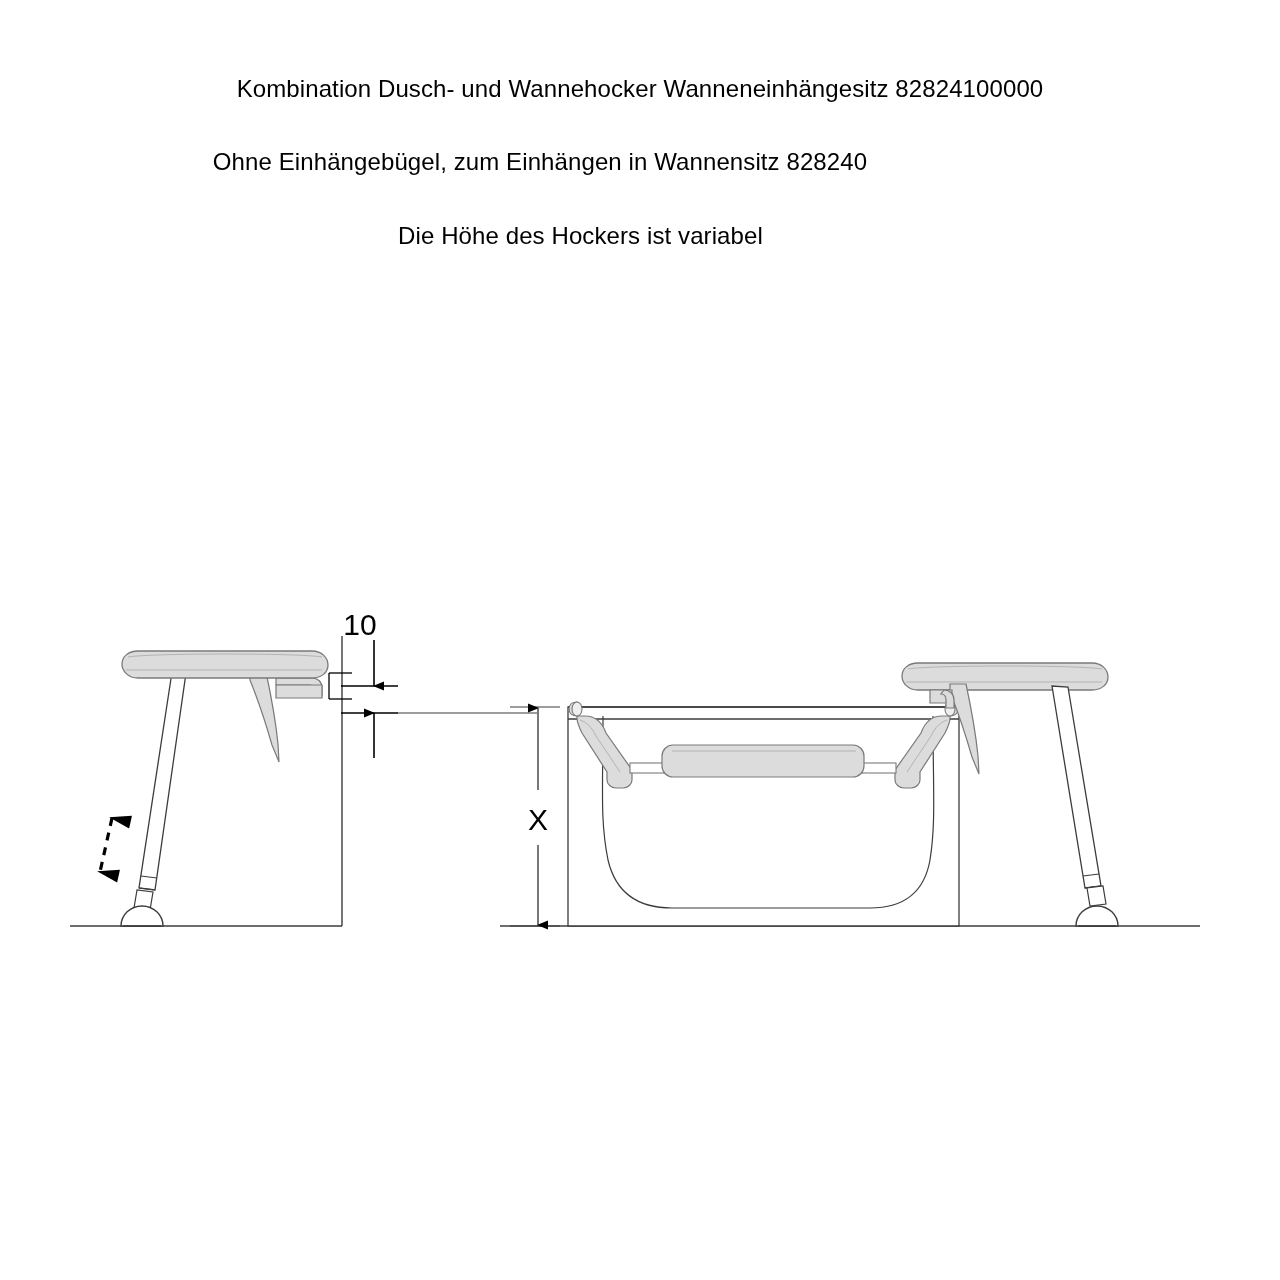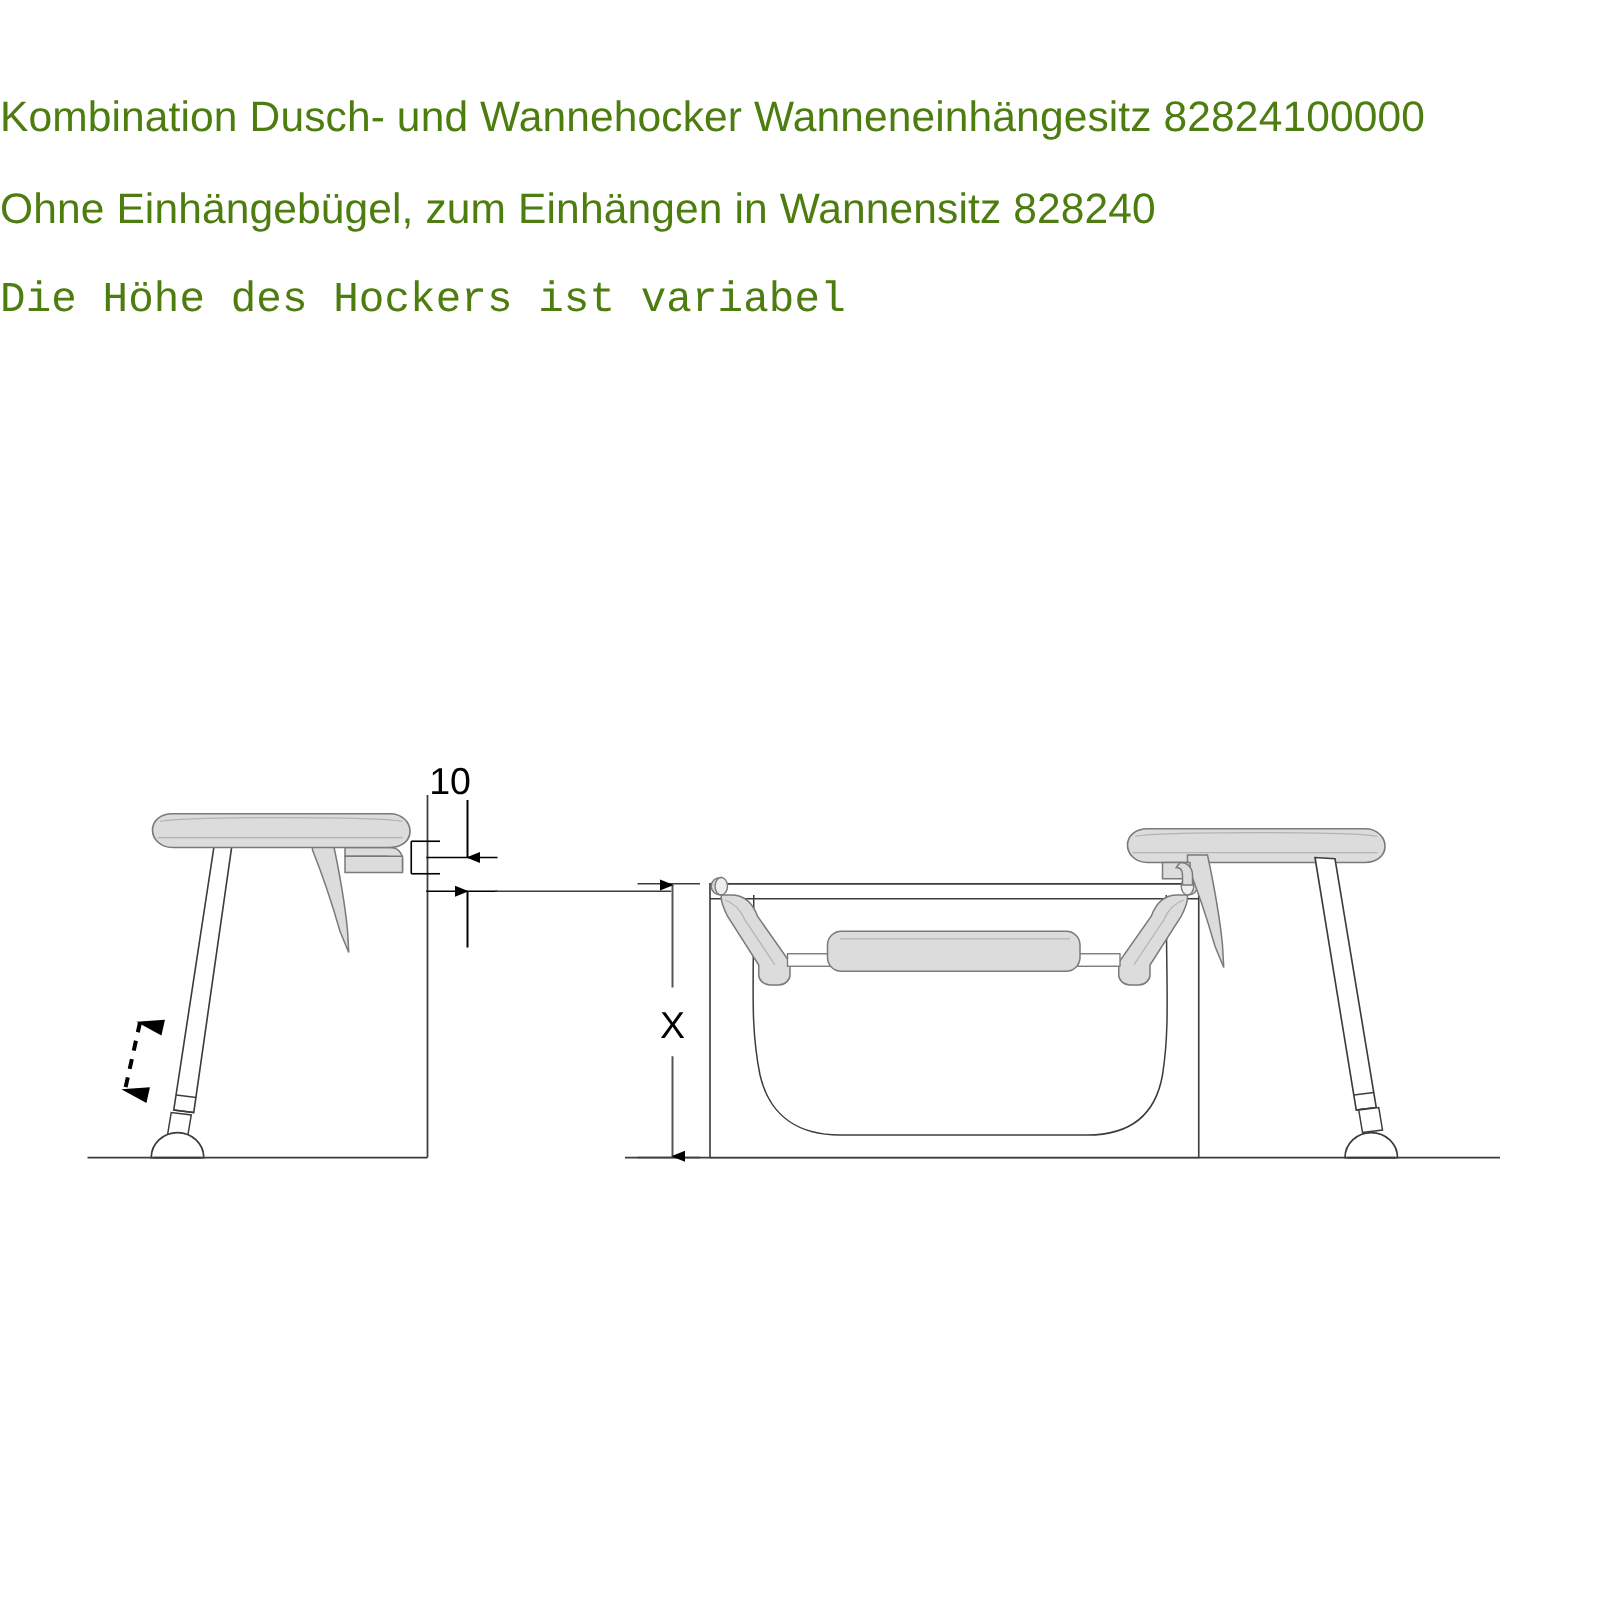--- a/index.html
+++ b/index.html
@@ -20,30 +20,30 @@
     width: 1280px;
     height: 1280px;
   }
   .caption-block {
     position: absolute;
     left: 0;
     top: 0;
     width: 1280px;
   }
   .cap-line {
-    text-align: left;
-    font-size: 34px;
+    text-align: center;
+    font-size: 24px;
     font-weight: 400;
     letter-spacing: 0.1px;
-    color: #4d7c0f;
+    color: #000000;
     white-space: nowrap;
   }
   .cap-1 { position: absolute; top: 75px;  left: 0; width: 1280px; }
   .cap-2 { position: absolute; top: 148px; left: 0; width: 1080px; }
-  .cap-3 { position: absolute; top: 222px; left: 0; width: 1161px; font-family: Liberation Mono, monospace; }
+  .cap-3 { position: absolute; top: 222px; left: 0; width: 1161px; }
 
   #drawing {
     position: absolute;
     left: 0;
     top: 0;
     width: 1280px;
     height: 1280px;
   }
   .dim-label {
     font-family: "Liberation Sans", sans-serif;

